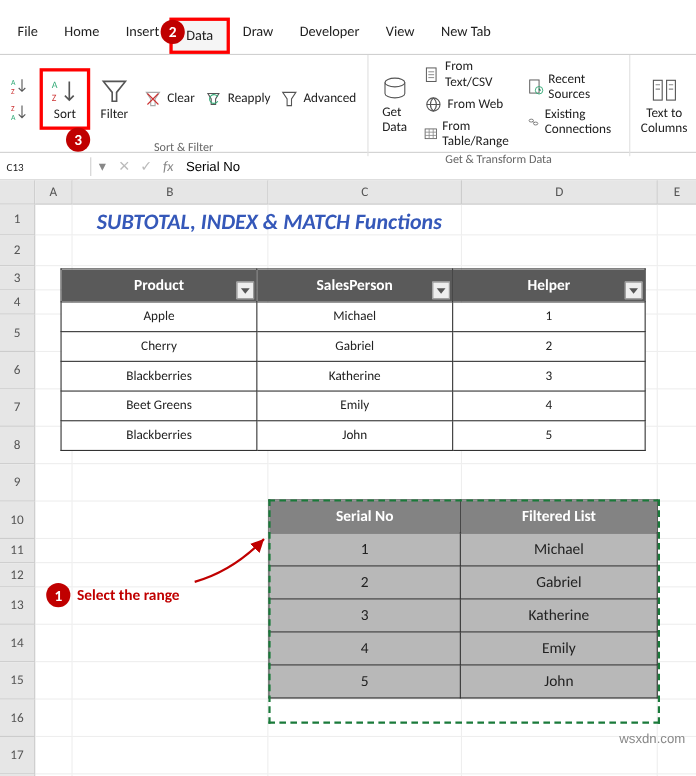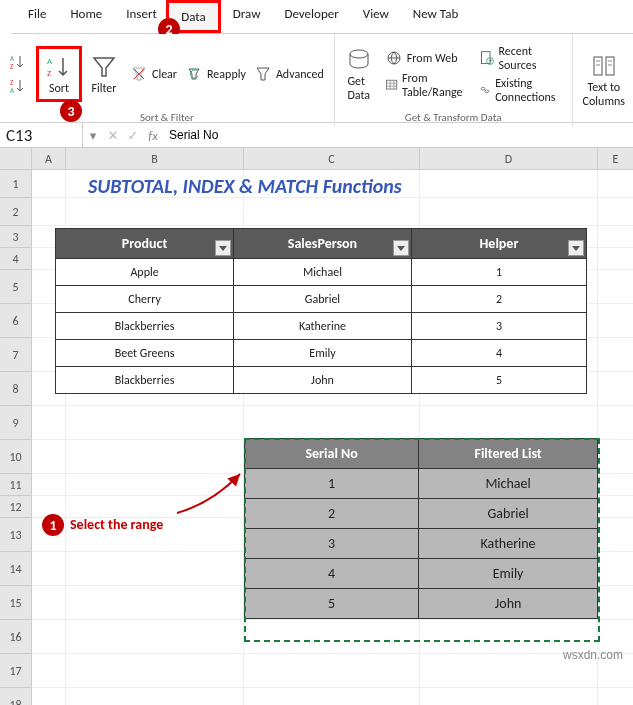--- a/index.html
+++ b/index.html
@@ -6,23 +6,22 @@
     margin: 0;
     font-family: "Segoe UI", Calibri, sans-serif;
     font-size: 13px;
     background: #fff;
     color: #222;
     width: 633px;
   }
   .tabs {
     display: flex;
     border-bottom: 1px solid #d0d0d0;
-    padding: 0 4px 0 4px;
+    padding: 16px 4px 0 4px;
     gap: 0;
-    margin-left: 12px;
   }
   .tab {
     padding: 6px 12px;
     font-size: 13px;
     cursor: pointer;
   }
   .tab.active {
     background: #f5f5f5;
   }
   .red-box {
@@ -90,21 +89,21 @@
   .formula-bar {
     display: flex;
     align-items: center;
     border-bottom: 1px solid #d0d0d0;
     height: 24px;
   }
   .namebox {
     width: 70px;
     padding: 2px 6px;
     border-right: 1px solid #d0d0d0;
-    font-size: 17px;
+    font-size: 10px;
   }
   .fbar-icon {
     width: 20px; text-align: center; color: #888;
   }
   .fbar-input {
     flex:1; border:none; outline:none;
     font-size: 12px; padding: 2px 6px;
   }
   .sheet {
     display: grid;
@@ -291,20 +290,29 @@
         <span class="icon-box icon-big">
           <svg viewBox="0 0 28 28">
               <ellipse cx="14" cy="8" rx="9" ry="4" fill="none" stroke="#555"></ellipse>
               <path d="M5 8 L5 18 A9 4 0 0 0 23 18 L23 8" fill="none" stroke="#555"></path>
             </svg>
         </span>
         <span style="white-space:pre;text-align:left;">Get
 Data</span>
       </div>
       <div style="display:flex;flex-direction:column;">
+        <div class="rb-inline">
+            <span class="icon-box">
+              <svg viewBox="0 0 18 18">
+                <rect x="3" y="2" width="10" height="14" fill="none" stroke="#555"></rect>
+                <path d="M5 6 H11 M5 9 H11 M5 12 H11" stroke="#888"></path>
+              </svg>
+            </span>
+            <span>From Text/CSV</span>
+          </div>
         <div class="rb-inline">
             <span class="icon-box">
               <svg viewBox="0 0 18 18">
                 <circle cx="9" cy="9" r="6" fill="none" stroke="#555"></circle>
                 <path d="M3 9 H15 M9 3 A8 8 0 0 1 9 15 M9 3 A8 8 0 0 0 9 15" fill="none" stroke="#555"></path>
               </svg>
             </span>
             <span>From Web</span>
           </div>
         <div class="rb-inline">

